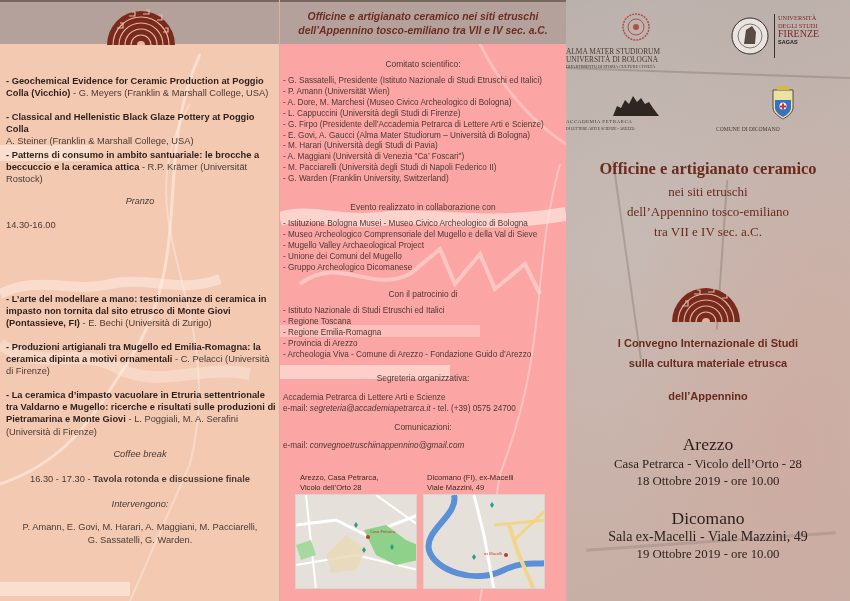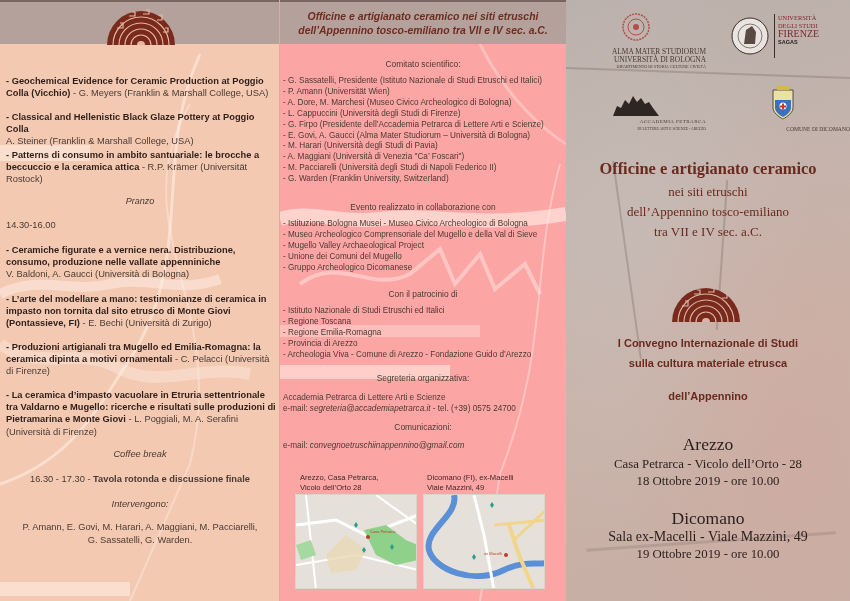--- a/index.html
+++ b/index.html
@@ -39,21 +39,21 @@
   .mid-h { position: absolute; left: 0; width: 286px; text-align: center; font-size: 8.4px; color: #4a3a33; }
   .mid-list { position: absolute; left: 3px; width: 282px; font-size: 8.2px; line-height: 10.9px; color: #4a3a33; white-space: nowrap; }
   .mid-text { position: absolute; left: 3px; width: 282px; font-size: 8.2px; line-height: 11px; color: #4a3a33; white-space: nowrap; }
   .mid-text i { font-style: italic; }
 
   .map-label { position: absolute; font-size: 7.6px; line-height: 10px; color: #3a2a24; }
   .map { position: absolute; width: 122px; height: 95px; background: #e6e2dc; overflow: hidden; border: 1px solid #d9d4cc; }
   .map svg { display: block; }
 
   
-  .logo-block { position: absolute; text-align: right; color: #4a3a33; font-family: "Liberation Serif", serif; }
+  .logo-block { position: absolute; text-align: left; color: #4a3a33; font-family: "Liberation Serif", serif; }
   .r-title { position: absolute; left: 0; width: 284px; text-align: center; color: #6a2a1e; font-family: "Liberation Serif", serif; }
   .r-sub { position: absolute; left: 0; width: 284px; text-align: center; color: #6a2a1e; font-size: 11px; line-height: 15px; font-weight: bold; font-family: "Liberation Sans", sans-serif; }
   .r-place { position: absolute; left: 0; width: 284px; text-align: center; color: #2a1f1b; font-family: "Liberation Serif", serif; }
   .crack { position: absolute; background: rgba(120,105,100,0.35); }
 </style>
 </head>
 <body>
 
 <div id="panel-left" class="panel">
   <div class="topband"></div>
@@ -86,24 +86,20 @@
     <b>- Classical and Hellenistic Black Glaze Pottery at Poggio Colla</b><br>
     <span>A. Steiner (Franklin &amp; Marshall College, USA)</span>
   </div>
   <div class="prog" style="top:149px">
     <b>- Patterns di consumo in ambito santuariale: le brocche a beccuccio e la ceramica attica</b><span> - R.P. Krämer (Universität Rostock)</span>
   </div>
 
   <div class="center-it" style="top:196px">Pranzo</div>
   <div class="prog" style="top:219px">14.30-16.00</div>
 
-  <div class="prog" style="top:244px">
-    <b>- Ceramiche figurate e a vernice nera. Distribuzione, consumo, produzione nelle vallate appenniniche</b><br>
-    <span>V. Baldoni, A. Gaucci (Università di Bologna)</span>
-  </div>
   <div class="prog" style="top:293px">
     <b>- L’arte del modellare a mano: testimonianze di ceramica in impasto non tornita dal sito etrusco di Monte Giovi (Pontassieve, FI)</b><span> - E. Bechi (Università di Zurigo)</span>
   </div>
   <div class="prog" style="top:341px">
     <b>- Produzioni artigianali tra Mugello ed Emilia-Romagna: la ceramica dipinta a motivi ornamentali</b><span> - C. Pelacci (Università di Firenze)</span>
   </div>
   <div class="prog" style="top:389px">
     <b>- La ceramica d’impasto vacuolare in Etruria settentrionale tra Valdarno e Mugello: ricerche e risultati sulle produzioni di Pietramarina e Monte Giovi</b><span> - L. Poggiali, M. A. Serafini (Università di Firenze)</span>
   </div>
 

